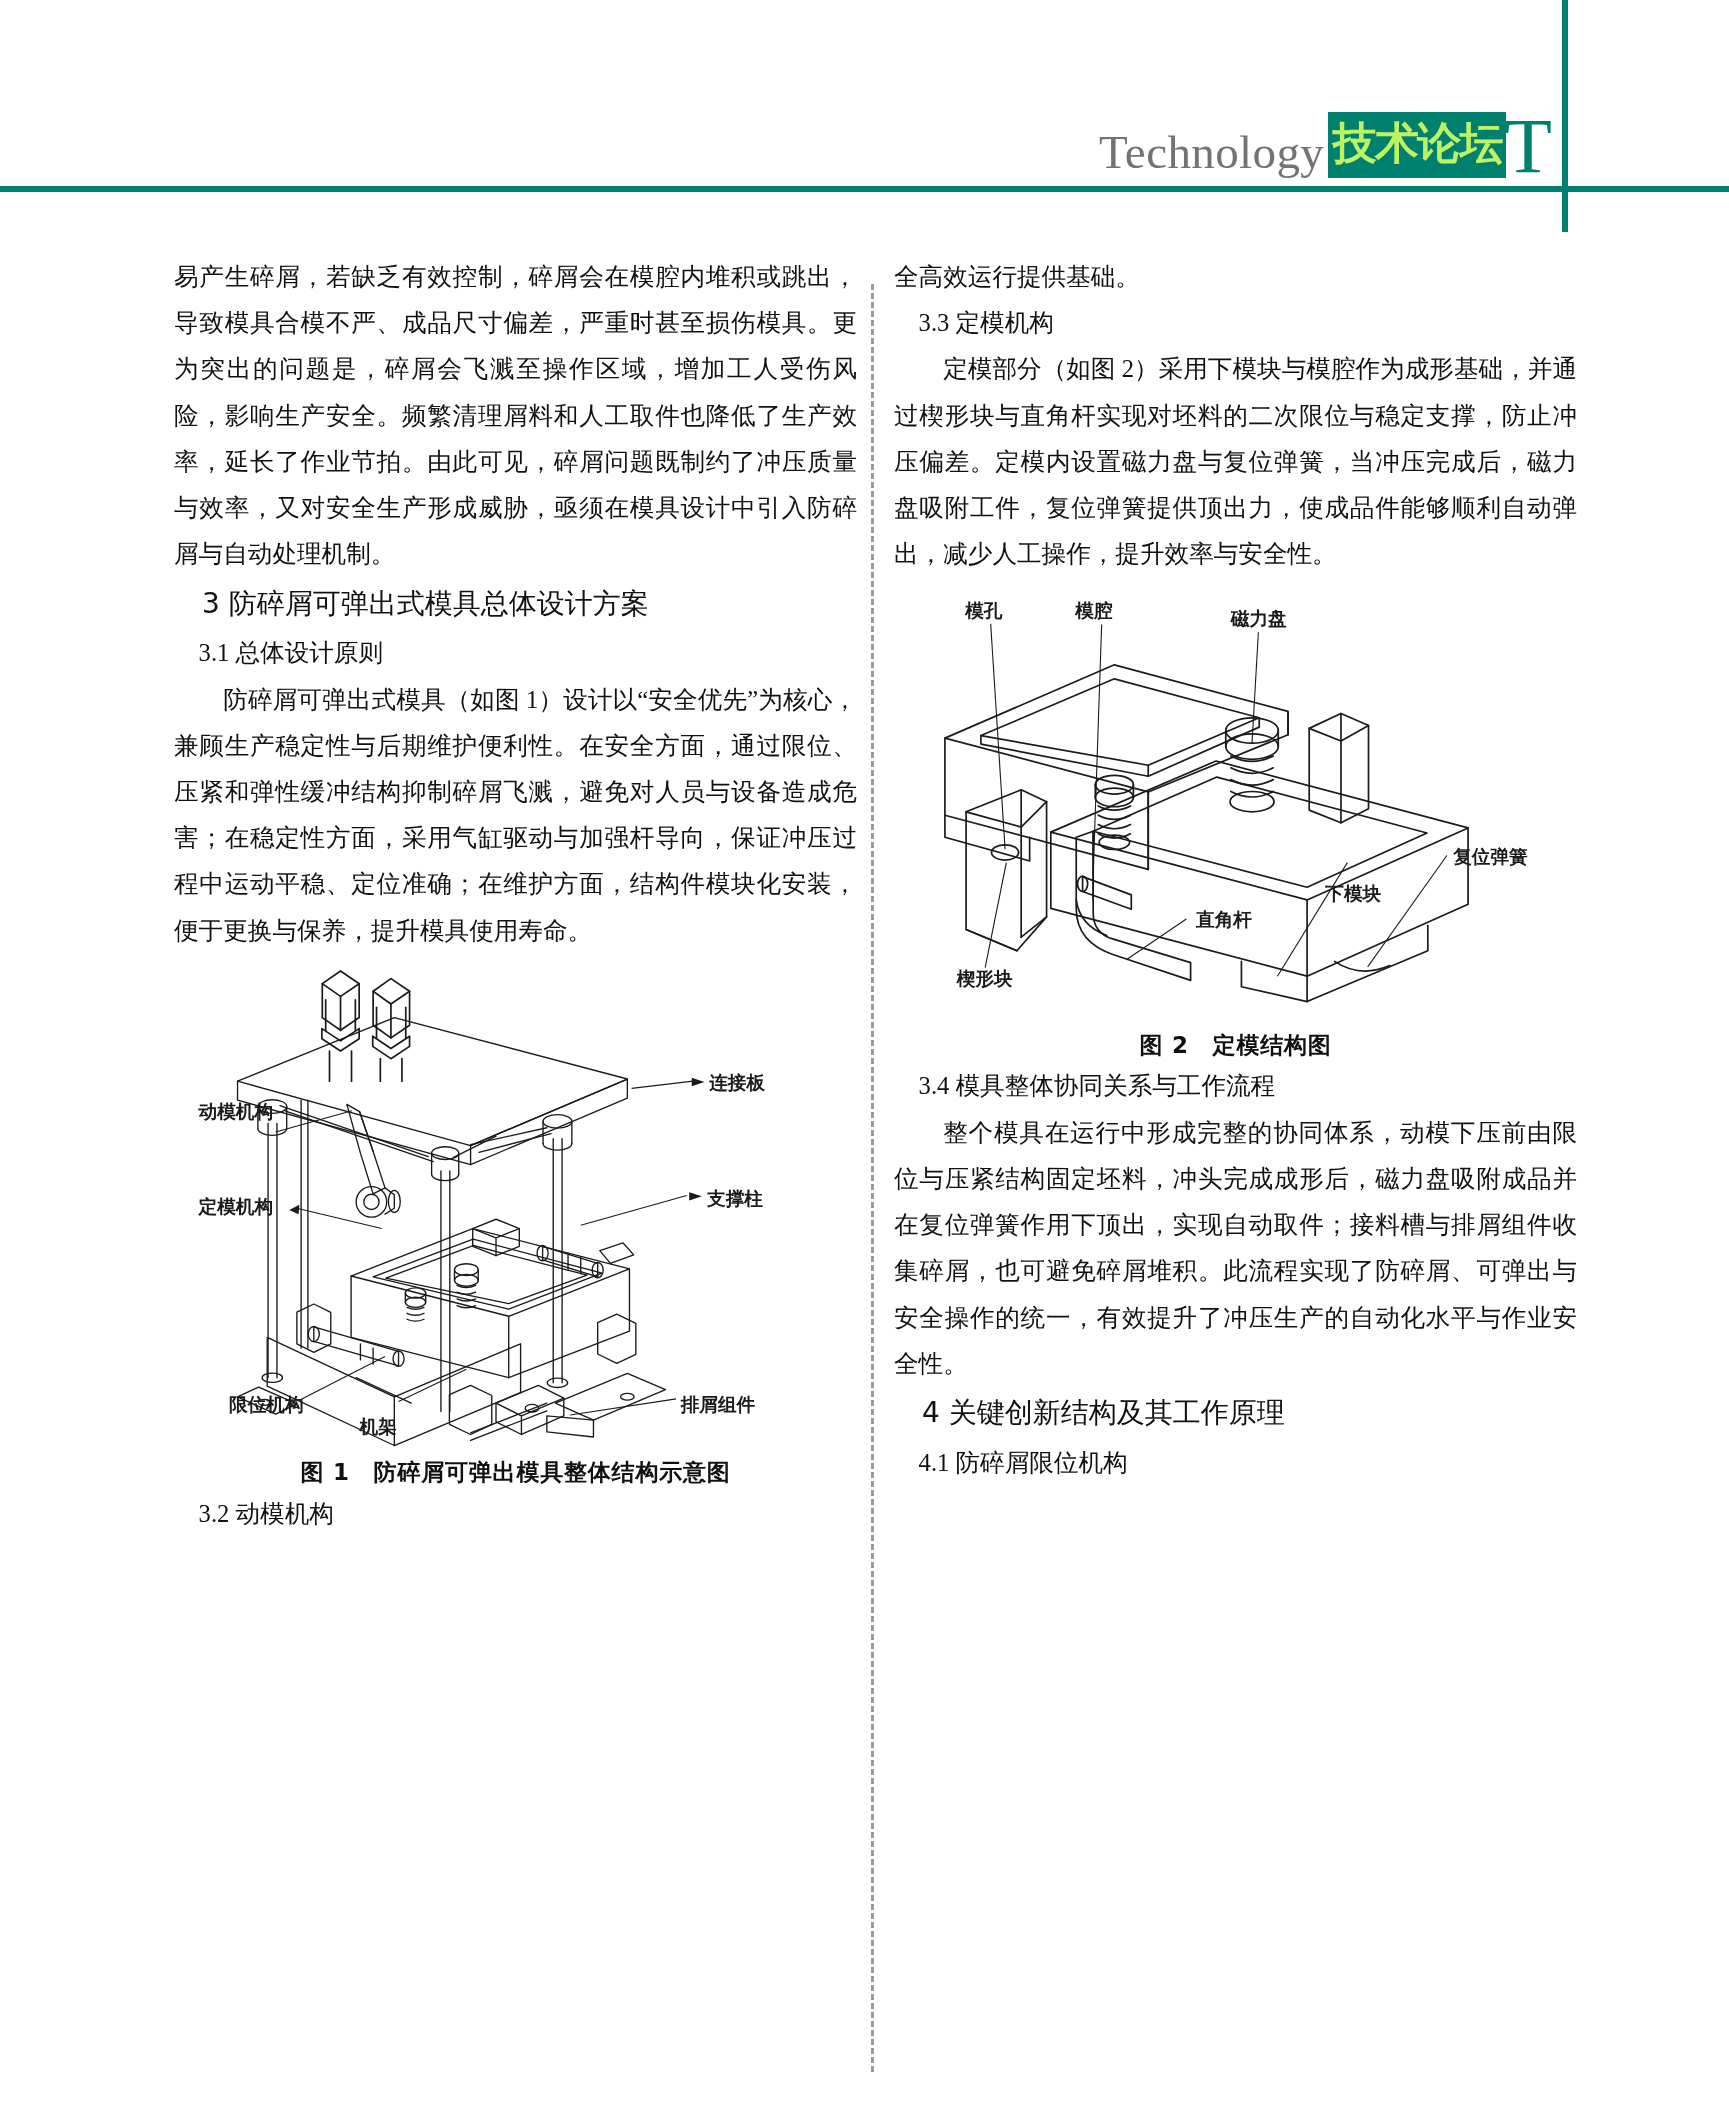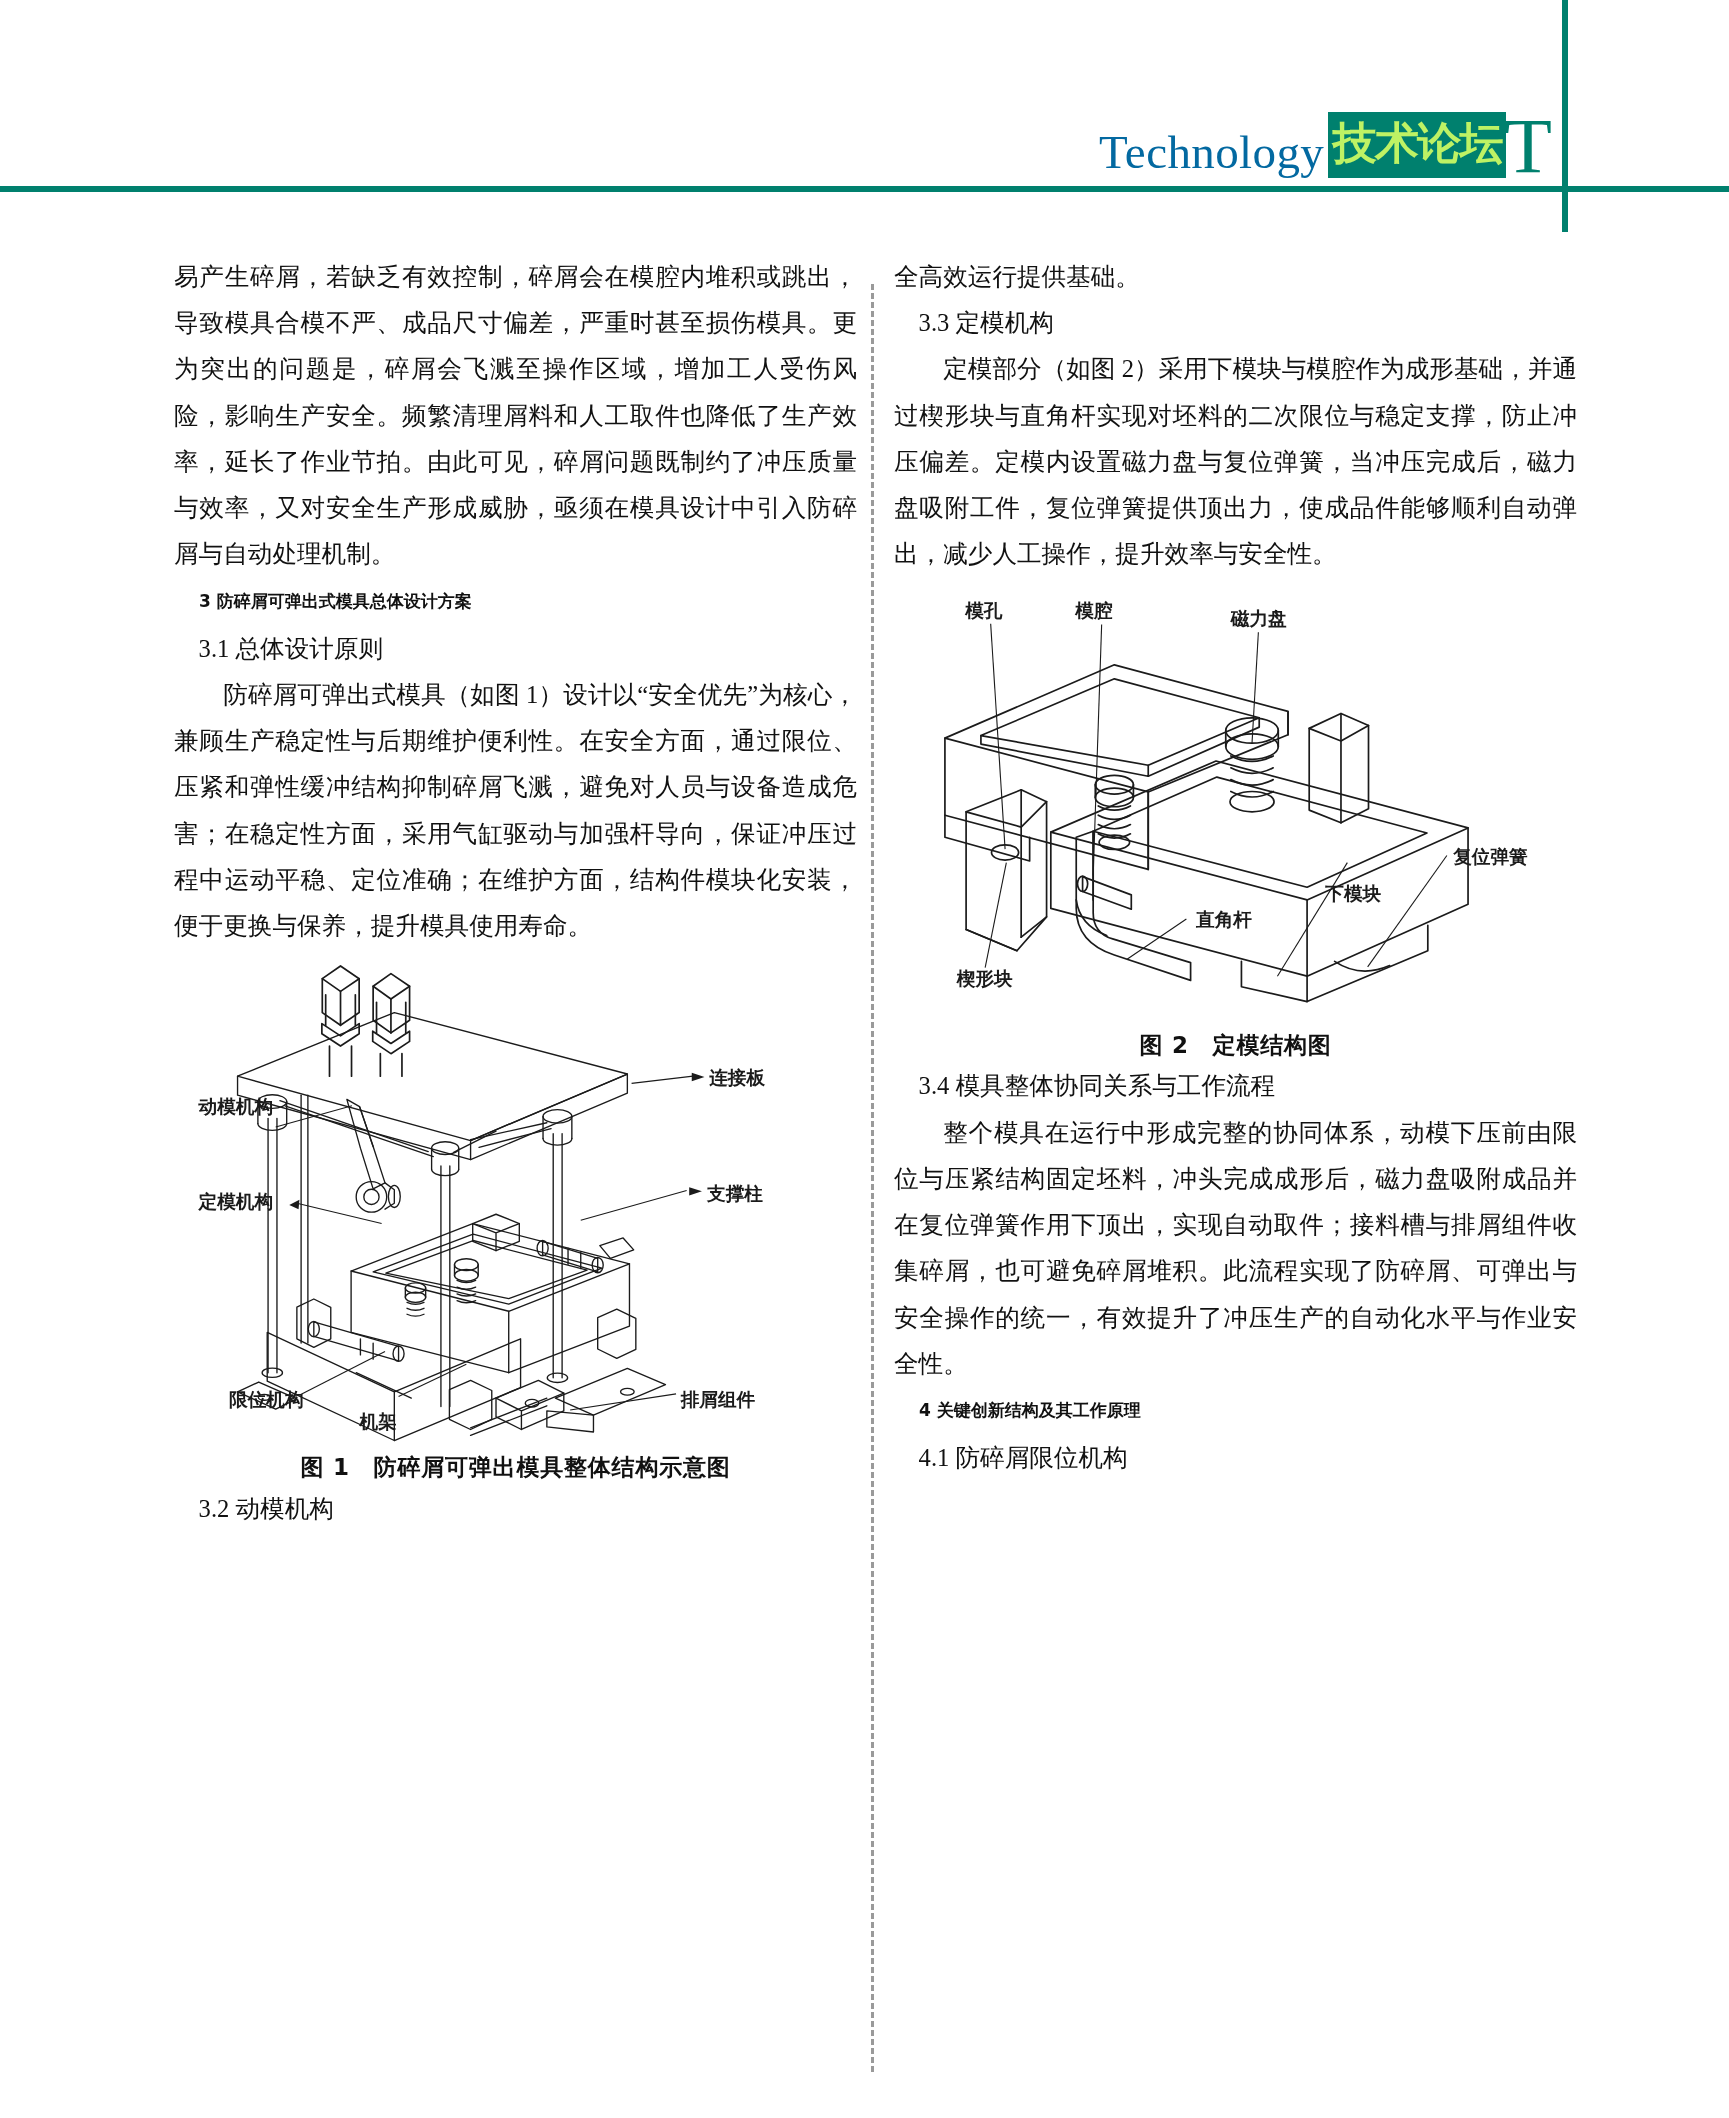--- a/index.html
+++ b/index.html
@@ -9,21 +9,21 @@
     color:#111;
   }
 
   
   .masthead{position:absolute;left:0;top:0;width:1730px;height:237px;}
   .mast-rule{position:absolute;left:0;top:186px;width:1730px;height:6px;background:#00806e;}
   .mast-vrule{position:absolute;left:1562px;top:0;width:5.5px;height:232px;background:#00806e;}
   .mast-group{position:absolute;right:178px;top:104px;height:74px;display:flex;align-items:flex-end;}
   .mast-en{
     font-family:"Liberation Serif","DejaVu Serif",serif;
-    font-size:47px;line-height:1;color:#0369a1;letter-spacing:0.4px;
+    font-size:47px;line-height:1;color:#737373;letter-spacing:0.4px;
     padding-bottom:2.5px;margin-right:4.2px;font-weight:400;
   }
   .mast-cn{
     background:#00806e;color:#bef264;
     font-family:"DejaVu Sans","Liberation Sans",sans-serif;
     font-weight:700;font-size:44px;line-height:1;
     padding:9.3px 4.2px 12.7px 4.2px;letter-spacing:-1.7px;
   }
   .mast-t{
     font-family:"Liberation Serif","DejaVu Serif",serif;
@@ -42,22 +42,22 @@
   .col-right{left:894px;}
   .vdivider{
     position:absolute;left:871px;top:47px;width:0;height:1788px;
     border-left:3.4px dashed #9a9a9a;
   }
 
   p{margin:0;}
   .para{text-indent:2em;}
   .para-cont{text-indent:0;}
   .h-major{
-    font-weight:700;font-size:17px;line-height:1.88;
-    text-indent:1em;margin:8px;
+    font-weight:400;font-size:28px;line-height:1.88;
+    text-indent:1em;margin:0;
     font-family:"DejaVu Sans","Liberation Sans",sans-serif;
   }
   .h-minor{
     font-size:24.6px;line-height:1.88;text-indent:1em;margin:0;
     font-family:"Liberation Serif","DejaVu Serif",serif;
   }
 
   
   .figure{position:relative;width:683px;}
   .fig-caption{

